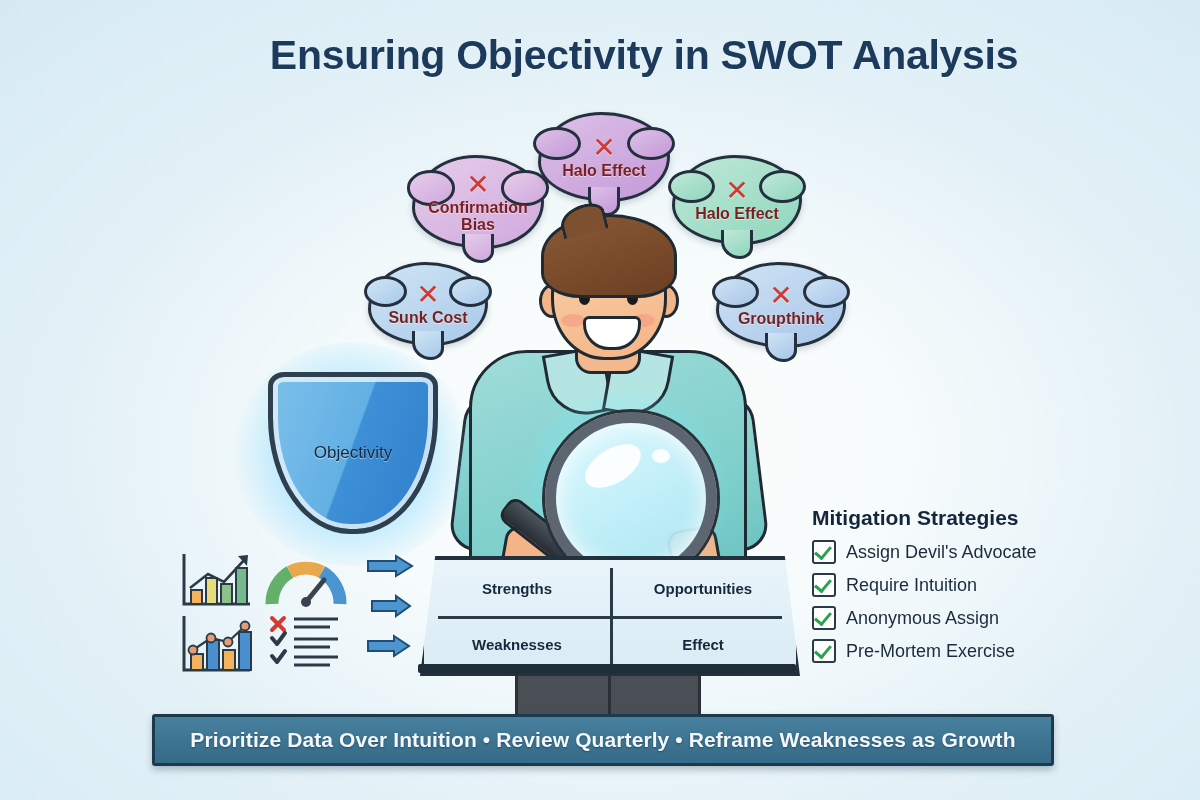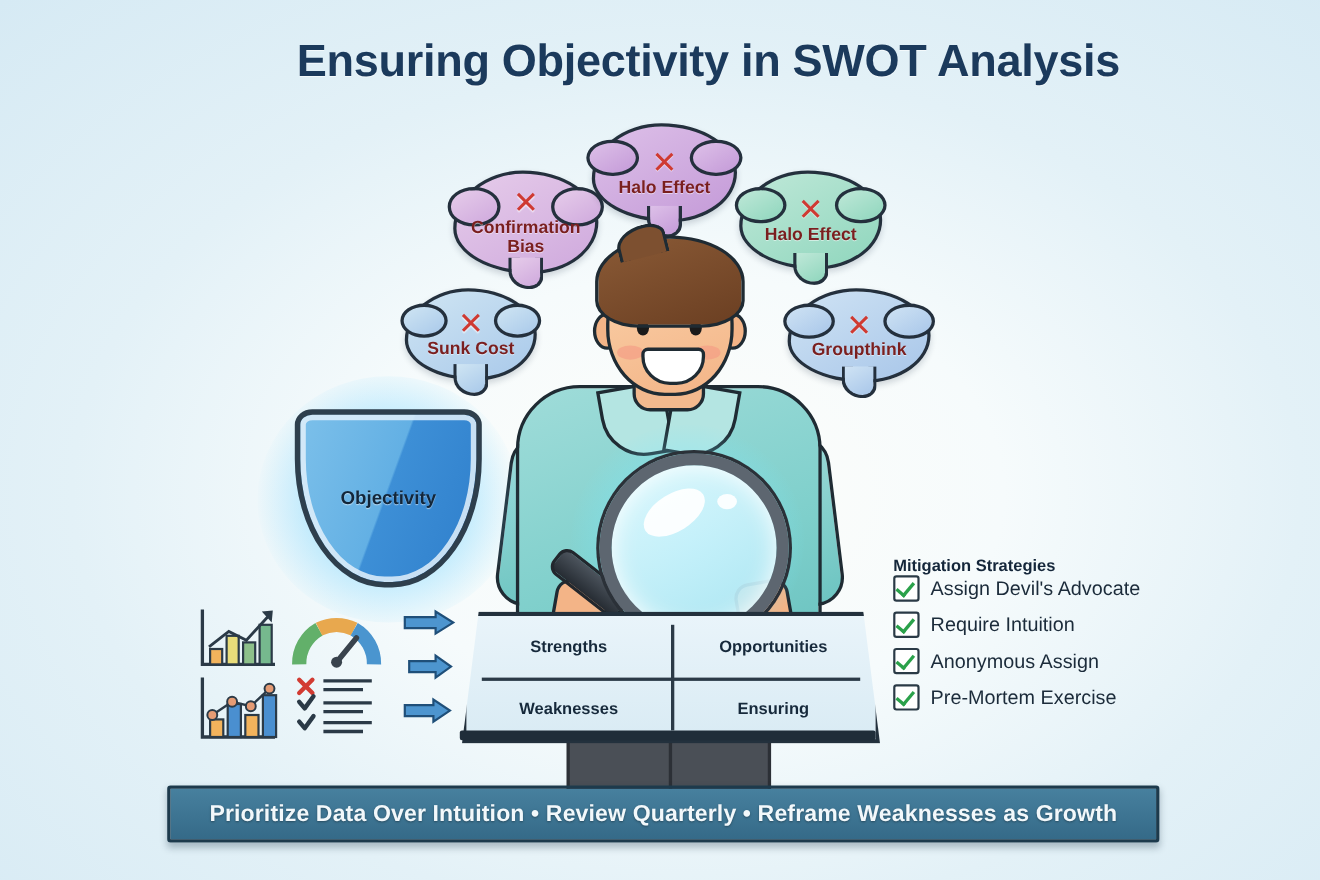--- a/index.html
+++ b/index.html
@@ -130,21 +130,21 @@
   
   .shield-wrap{position:absolute;left:268px;top:372px;width:170px;height:160px;}
   .shield-glow{position:absolute;left:-34px;top:-30px;width:238px;height:224px;border-radius:50%;
     background:radial-gradient(circle,rgba(110,210,255,.78) 0%,rgba(110,210,255,.36) 46%,rgba(110,210,255,0) 74%);}
   .shield{position:absolute;left:0;top:0;width:160px;height:152px;
     background:linear-gradient(110deg,#7cc0ea 0%,#63b0e4 48%,#3d8fd6 49%,#2f7fcc 100%);
     border:5px solid #2e3f4d;
     border-radius:16px 16px 48% 48%/14px 14px 72% 72%;
     box-shadow:inset 0 0 0 5px rgba(226,240,250,.85);
     display:flex;align-items:center;justify-content:center;}
-  .shield-label{font-size:17px;font-weight:bold;color:#12263a;text-shadow:0 1px 1px rgba(255,255,255,.55);text-align:right;}
+  .shield-label{font-size:17px;font-weight:normal;color:#12263a;text-shadow:0 1px 1px rgba(255,255,255,.55);text-align:right;}
 
   
   .icons{position:absolute;left:178px;top:548px;width:240px;height:130px;}
 
   
   .board{
     position:absolute;left:420px;top:556px;width:372px;height:112px;
     background:linear-gradient(180deg,#e9f4fa,#d9ebf4);
     border:4px solid #23313d;
     clip-path:polygon(4% 0,96% 0,100% 100%,0 100%);
@@ -153,21 +153,21 @@
   .board-grid{position:absolute;inset:0;}
   .board-v{position:absolute;left:50%;top:8px;bottom:8px;width:3px;background:#2b3a47;}
   .board-h{position:absolute;left:14px;right:14px;top:50%;height:3px;background:#2b3a47;}
   .cell{position:absolute;width:50%;height:50%;display:flex;align-items:center;justify-content:center;
     font-size:15px;font-weight:bold;color:#16293b;}
   .c-s{left:0;top:0;} .c-o{left:50%;top:0;} .c-w{left:0;top:50%;} .c-t{left:50%;top:50%;}
   .board-base{position:absolute;left:418px;top:664px;width:378px;height:9px;background:#1f2d39;border-radius:2px;}
 
   
   .mitigation{position:absolute;left:812px;top:506px;width:340px;}
-  .mit-title{font-size:15px;font-weight:bold;color:#14263a;}
+  .mit-title{font-size:21px;font-weight:bold;color:#14263a;margin-bottom:10px;}
   .mit-item{display:flex;align-items:center;gap:10px;margin-bottom:9px;}
   .chk{width:20px;height:20px;flex:0 0 20px;border:2.5px solid #2a3a46;border-radius:3px;background:#fff;position:relative;}
   .chk:after{content:"";position:absolute;left:4px;top:1px;width:7px;height:13px;
     border:solid #2aa14a;border-width:0 3.5px 3.5px 0;transform:rotate(40deg);}
   .mit-label{font-size:18px;color:#1b2b3a;}
 
   
   .banner{
     position:absolute;left:152px;top:714px;width:896px;height:46px;
     background:linear-gradient(180deg,#47809e,#356a88);
@@ -323,21 +323,21 @@
   </div>
 
   <div class="board">
     <div class="board-grid">
       <div class="board-v"></div>
       <div class="board-h"></div>
     </div>
     <div class="cell c-s">Strengths</div>
     <div class="cell c-o">Opportunities</div>
     <div class="cell c-w">Weaknesses</div>
-    <div class="cell c-t">Ensuring</div>
+    <div class="cell c-t">Effect</div>
   </div>
   <div class="board-base"></div>
 
   <div class="mitigation">
     <div class="mit-title">Mitigation Strategies</div>
     <div class="mit-item">
       <span class="chk"></span>
       <span class="mit-label">Assign Devil's Advocate</span>
     </div>
     <div class="mit-item">

